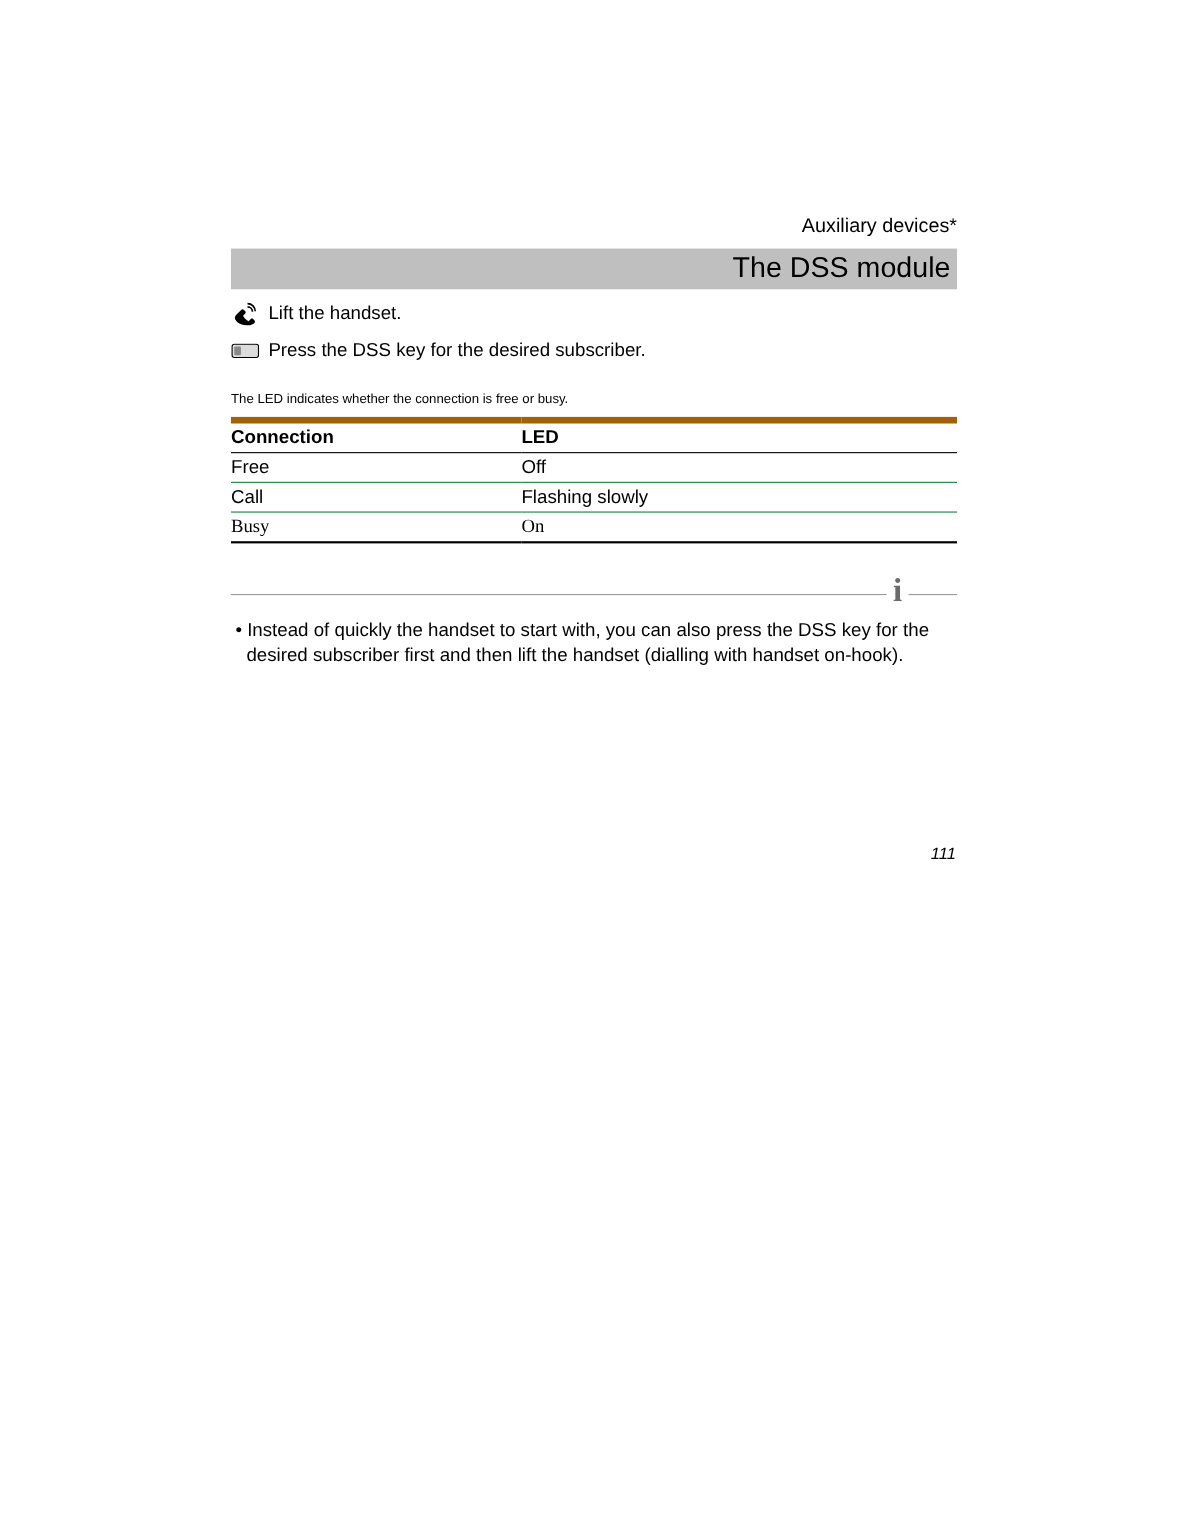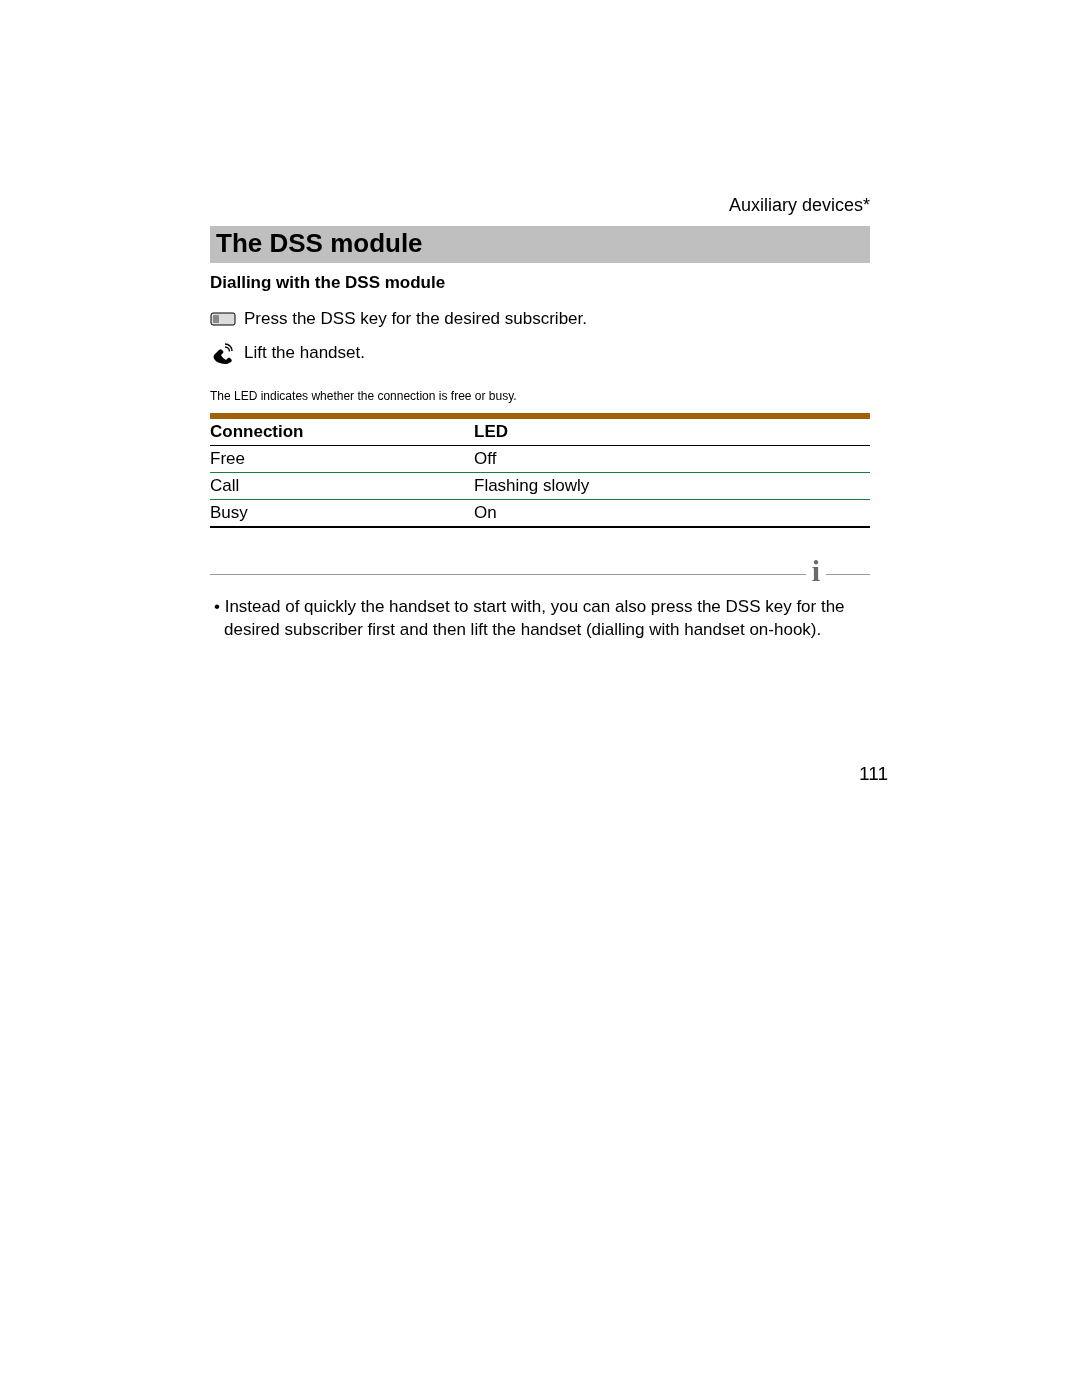--- a/index.html
+++ b/index.html
@@ -1,71 +1,70 @@
 <!DOCTYPE html>
 <html><head>
 <meta charset="utf-8">
 <style>
   * { box-sizing: border-box; margin: 0; padding: 0; }
   html, body { width: 1080px; height: 1397px; background: #ffffff; font-family: Arial, Helvetica, sans-serif; color: #000; }
   .page { position: relative; width: 1080px; height: 1045px; padding: 195px 210px 0 210px; }
   .header-text { text-align: right; font-size: 18px; margin-bottom: 10px; }
   .title-bar { background: #bfbfbf; padding: 2px 6px 4px 6px; margin-bottom: 10px; }
-  .title-bar h1 { font-size: 26px; font-weight: bold; }
+  .title-bar h1 { font-size: 26px; font-weight: normal; text-align: right; }
   .subheading { font-size: 17px; font-weight: bold; margin: 6px 0 14px 0; }
   .step { display: flex; align-items: center; gap: 8px; margin-bottom: 10px; font-size: 17px; line-height: 1.4; }
   .step-icon { display: inline-flex; width: 26px; justify-content: center; }
   .led-intro { font-size: 12px; margin: 24px 0 10px 0; }
   table { width: 100%; border-collapse: collapse; font-size: 17px; }
   th { text-align: left; font-weight: bold; border-top: 6px solid #a16207; border-bottom: 1px solid #000; padding: 3px 0; }
   td { border-bottom: 1px solid #15803d; padding: 3px 0; }
-  tr.last td { border-bottom: 2px solid #000; }
+  tr.last td { border-bottom: 2px solid #000; font-family: Liberation Serif, serif; }
   th:first-child, td:first-child { width: 40%; }
   .info-sep { position: relative; margin: 34px 0 10px 0; height: 24px; }
   .info-sep .line-left { position: absolute; top: 12px; left: 0; right: 64px; border-top: 1px solid #9a9a9a; }
   .info-sep .line-right { position: absolute; top: 12px; right: 0; width: 44px; border-top: 1px solid #9a9a9a; }
   .info-sep .info-i { position: absolute; right: 44px; top: -8px; font-family: "Times New Roman", serif; font-weight: bold; font-size: 30px; color: #6b6b6b; width: 20px; text-align: center; }
   .note { font-size: 17px; line-height: 1.35; padding-left: 14px; text-indent: -10px; }
   .note::before { content: "• "; }
-  .page-number { position: absolute; bottom: 260px; right: 192px; font-size: 19px; }
+  .page-number { position: absolute; bottom: 260px; right: 211px; font-size: 15px; font-style: italic; }
   .handset-svg { width: 24px; height: 22px; }
   .key-svg { width: 26px; height: 14px; }
 </style>
 </head>
 <body>
 
 <div class="page">
 
   <div class="header-text">Auxiliary devices*</div>
 
   <div class="title-bar">
     <h1>The DSS module</h1>
   </div>
 
-  <div class="subheading">Dialling with the DSS module</div>
-
-  <div class="step">
-    <span class="step-icon">
-      <svg class="key-svg" viewBox="0 0 26 14">
-        <rect x="1" y="1" width="24" height="12" rx="2" fill="#dcdcdc" stroke="#000" stroke-width="1"></rect>
-        <rect x="3" y="3" width="6" height="8" rx="1" fill="#888"></rect>
-      </svg>
-    </span>
-    <span>Press the DSS key for the desired subscriber.</span>
-  </div>
 
   <div class="step">
     <span class="step-icon">
       <svg class="handset-svg" viewBox="0 0 24 22">
         <path d="M4 18 C2 16 2 14 4 12 L8 8 C9 7 10 7 11 8 L12 9 C12.5 9.5 12.5 10.5 12 11 L10 13 C11 15 13 17 15 18 L17 16 C17.5 15.5 18.5 15.5 19 16 L20 17 C21 18 21 19 20 20 L16 22 C10 22 5 20 4 18 Z" fill="#000"></path>
         <path d="M14 2 C18 2 21 5 21 9" stroke="#000" stroke-width="1.5" fill="none"></path>
         <path d="M14 5 C16.5 5 18.5 7 18.5 9.5" stroke="#000" stroke-width="1.5" fill="none"></path>
       </svg>
     </span>
     <span>Lift the handset.</span>
+  </div>
+
+  <div class="step">
+    <span class="step-icon">
+      <svg class="key-svg" viewBox="0 0 26 14">
+        <rect x="1" y="1" width="24" height="12" rx="2" fill="#dcdcdc" stroke="#000" stroke-width="1"></rect>
+        <rect x="3" y="3" width="6" height="8" rx="1" fill="#888"></rect>
+      </svg>
+    </span>
+    <span>Press the DSS key for the desired subscriber.</span>
   </div>
 
   <div class="led-intro">The LED indicates whether the connection is free or busy.</div>
 
   <table>
     <thead>
       <tr>
         <th>Connection</th>
         <th>LED</th>
       </tr>

